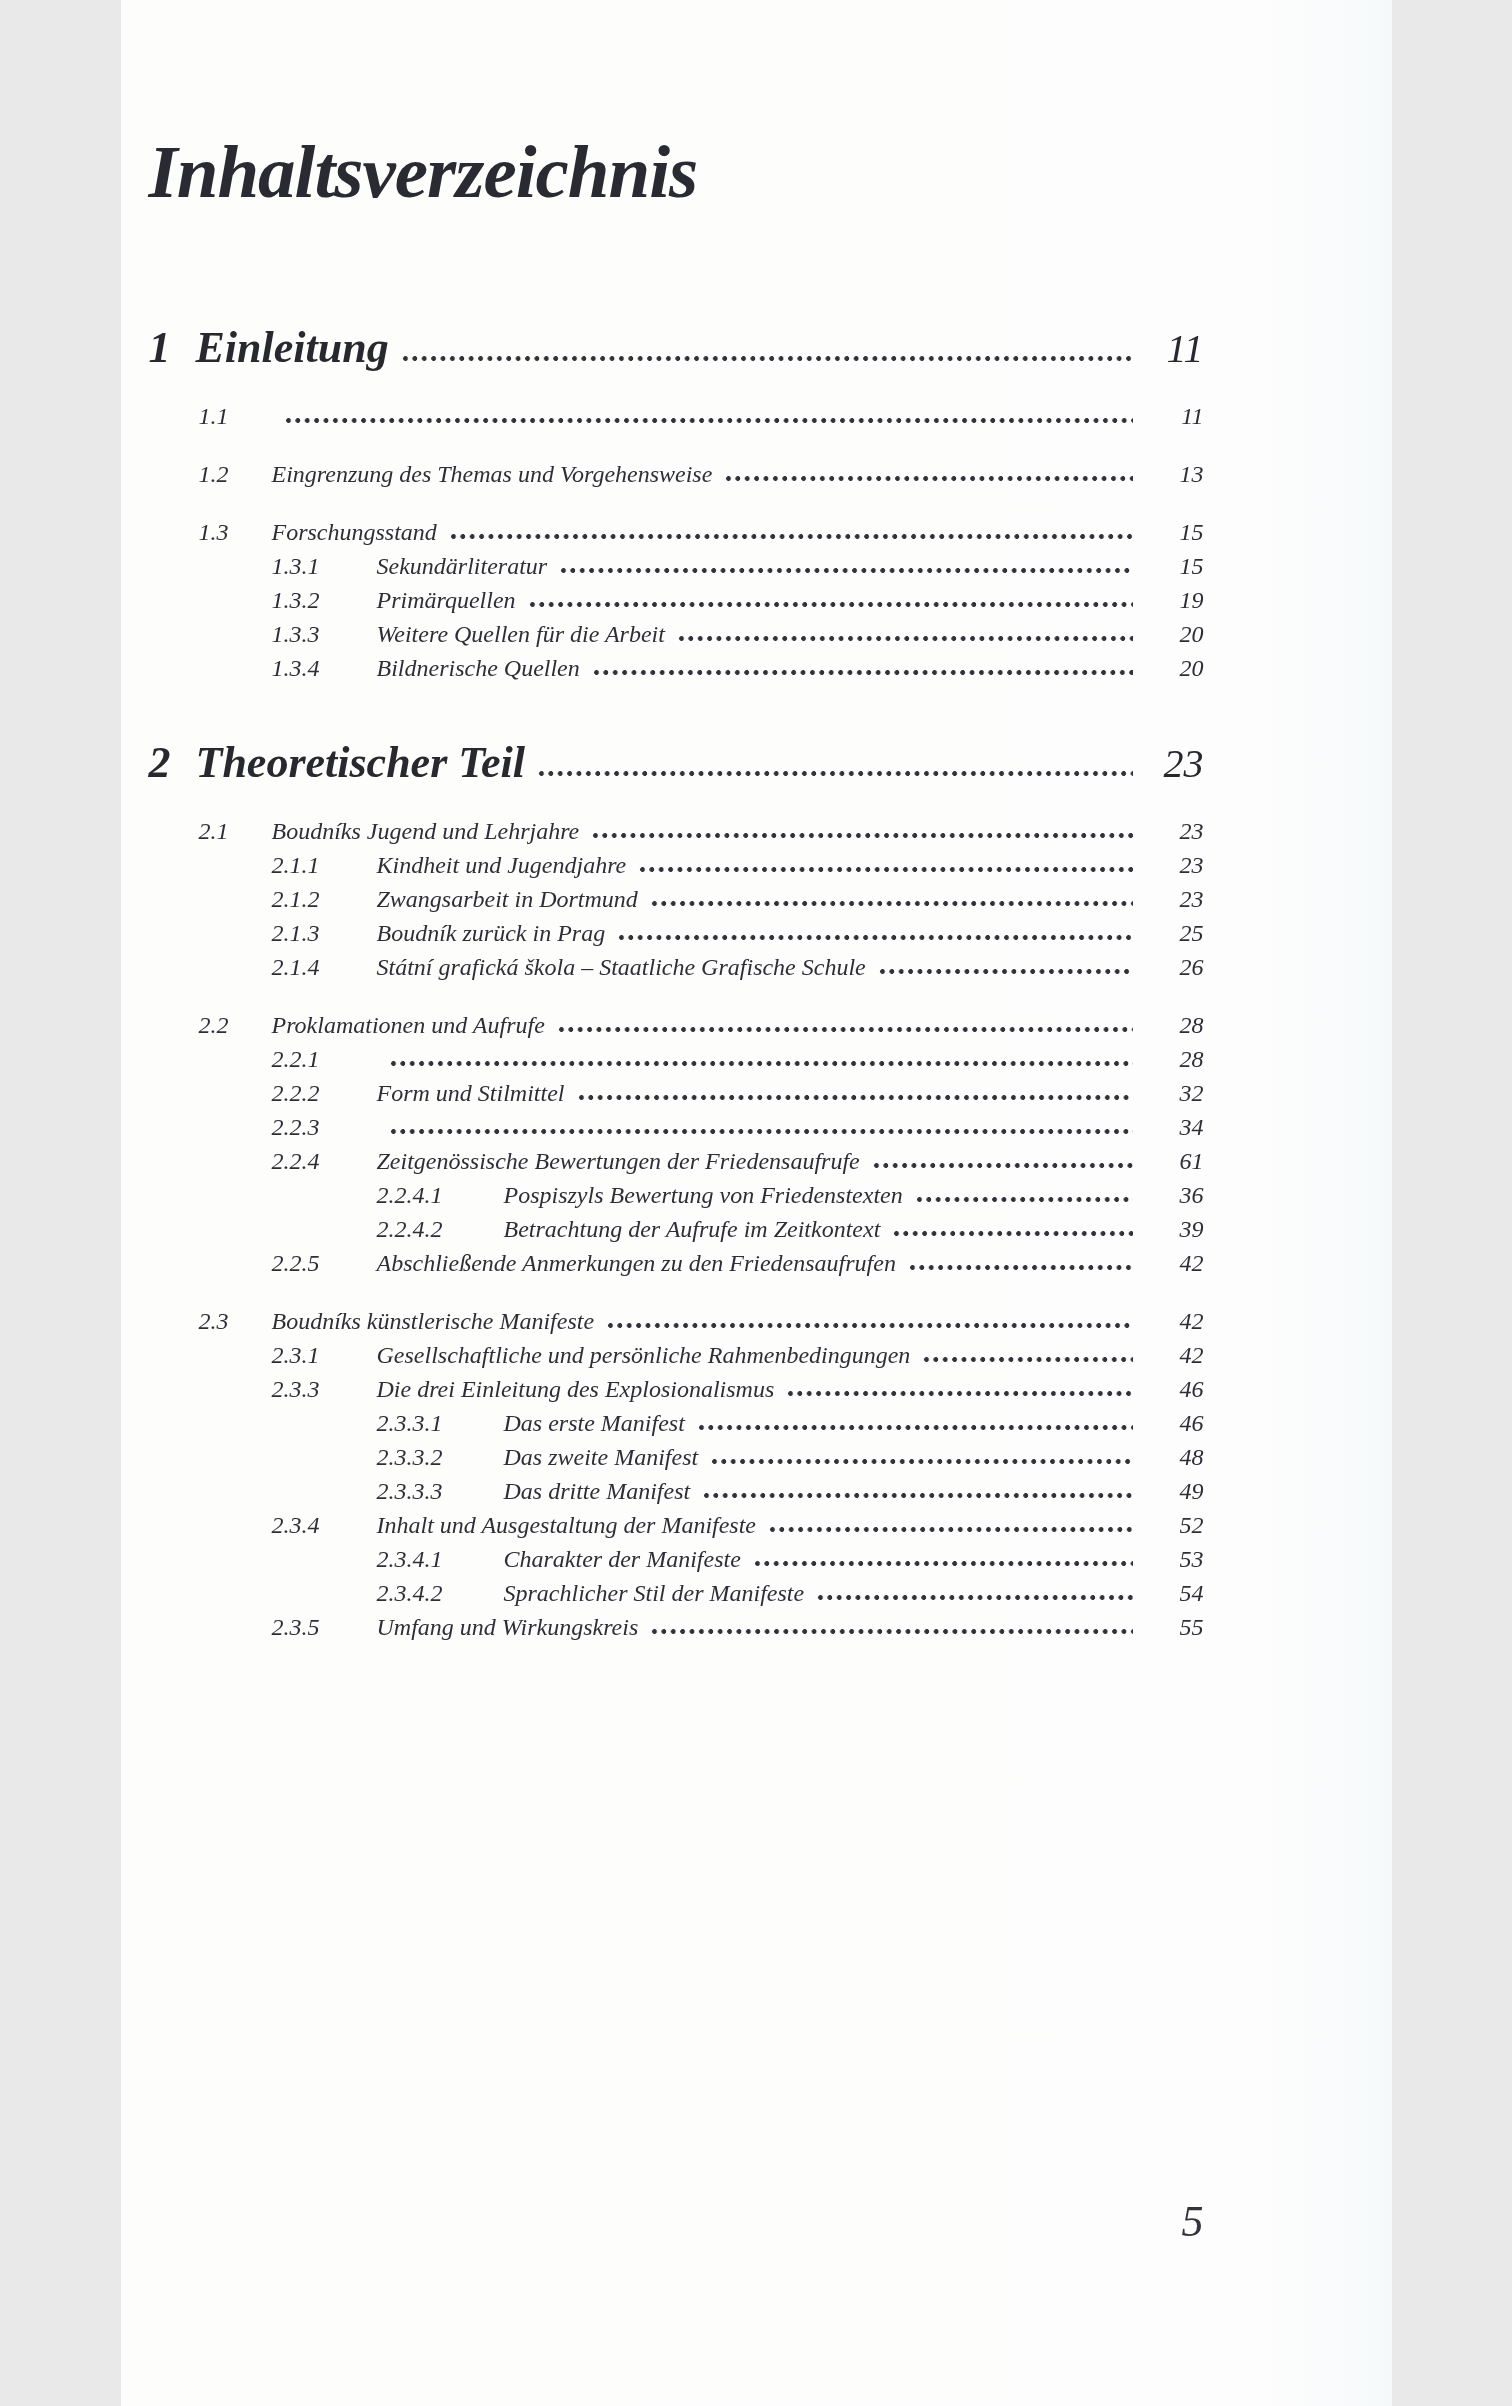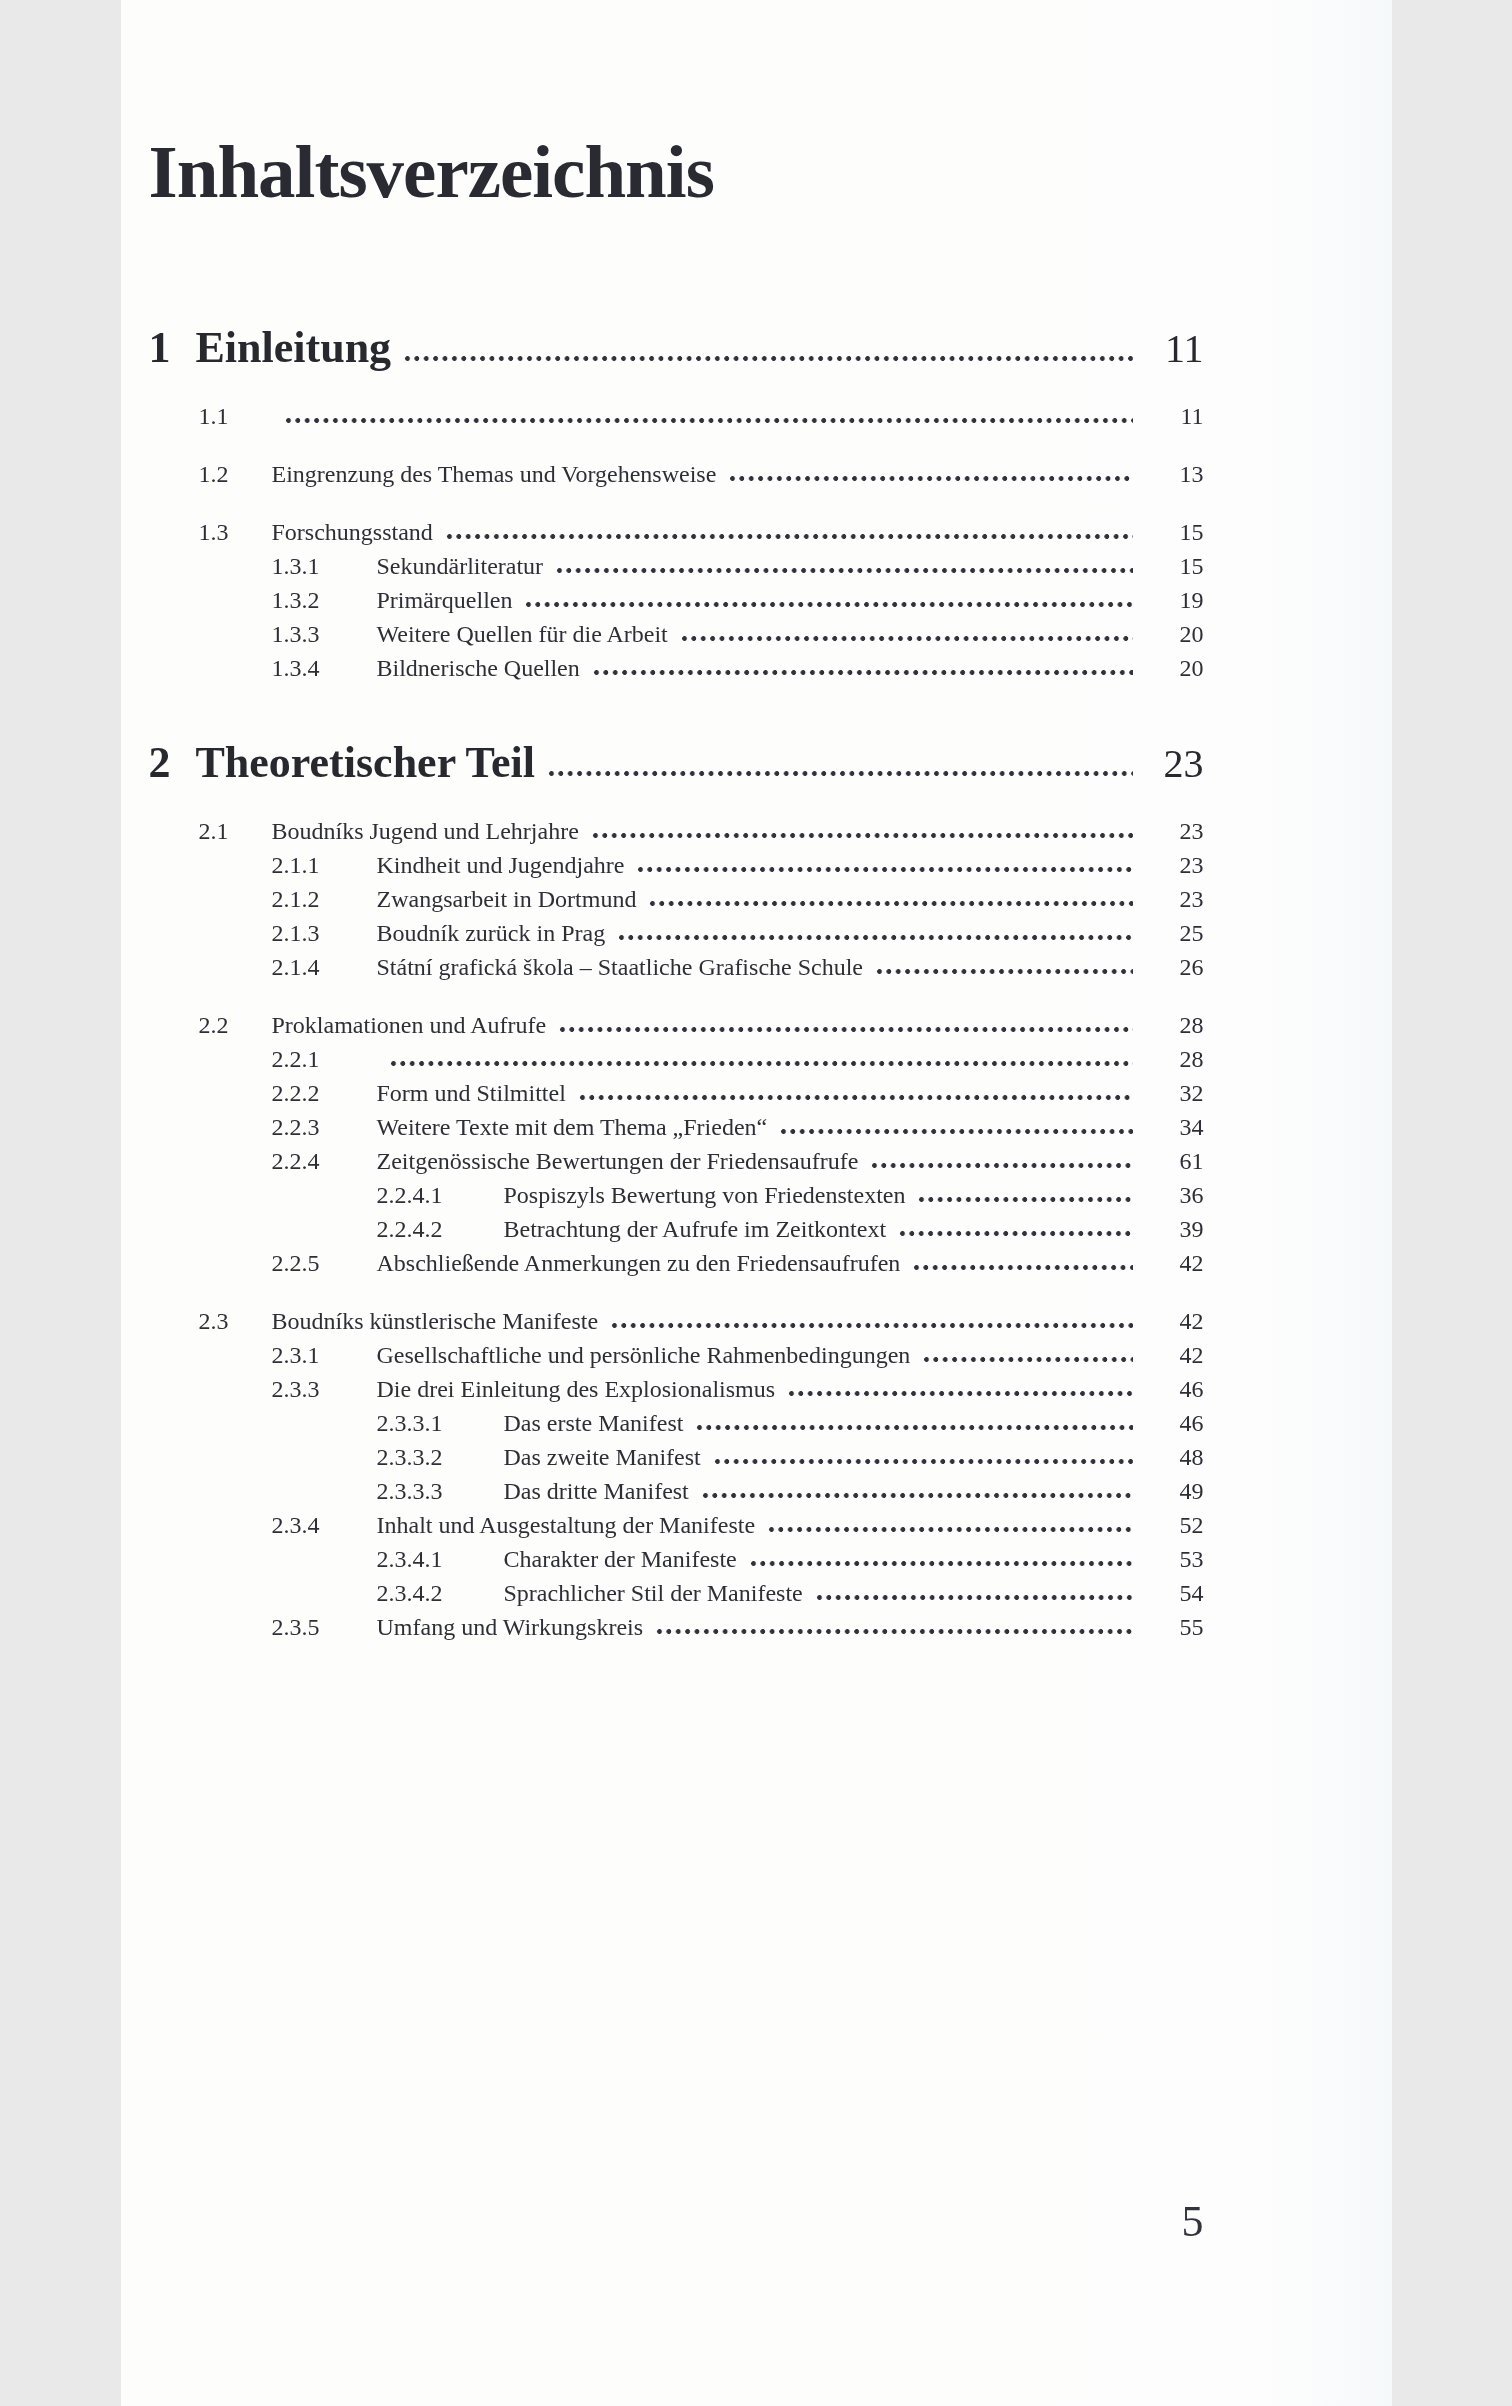--- a/index.html
+++ b/index.html
@@ -11,20 +11,21 @@
     position: relative;
     width: 1271px;
     height: 2407px;
     margin: 0 auto;
     background: linear-gradient(90deg, #fdfdfc 0%, #fdfdfd 90%, #f6f9fa 100%);
     color: #2e2e37;
     font-family: "Liberation Serif", "DejaVu Serif", serif;
     overflow: hidden;
     box-sizing: border-box;
     padding: 0 188px 0 28px;
+    font-style: italic;
   }
   .title {
     margin: 134px 0 117px 0;
     font-size: 75px;
     line-height: 1;
     font-weight: bold;
     letter-spacing: -1px;
     color: #2a2a33;
   }
   .toc { width: 100%; }
@@ -174,21 +175,20 @@
     <span class="pg">28</span>
   </div>
       <div class="row level-3">
     <span class="num">2.2.2</span>
     <span class="label">Form und Stilmittel</span>
     <span class="leader"></span>
     <span class="pg">32</span>
   </div>
       <div class="row level-3">
     <span class="num">2.2.3</span>
-    <span class="label">Weitere Texte mit dem Thema „Frieden“</span>
     <span class="leader"></span>
     <span class="pg">34</span>
   </div>
       <div class="row level-3">
     <span class="num">2.2.4</span>
     <span class="label">Zeitgenössische Bewertungen der Friedensaufrufe</span>
     <span class="leader"></span>
     <span class="pg">61</span>
   </div>
       <div class="row level-4">

